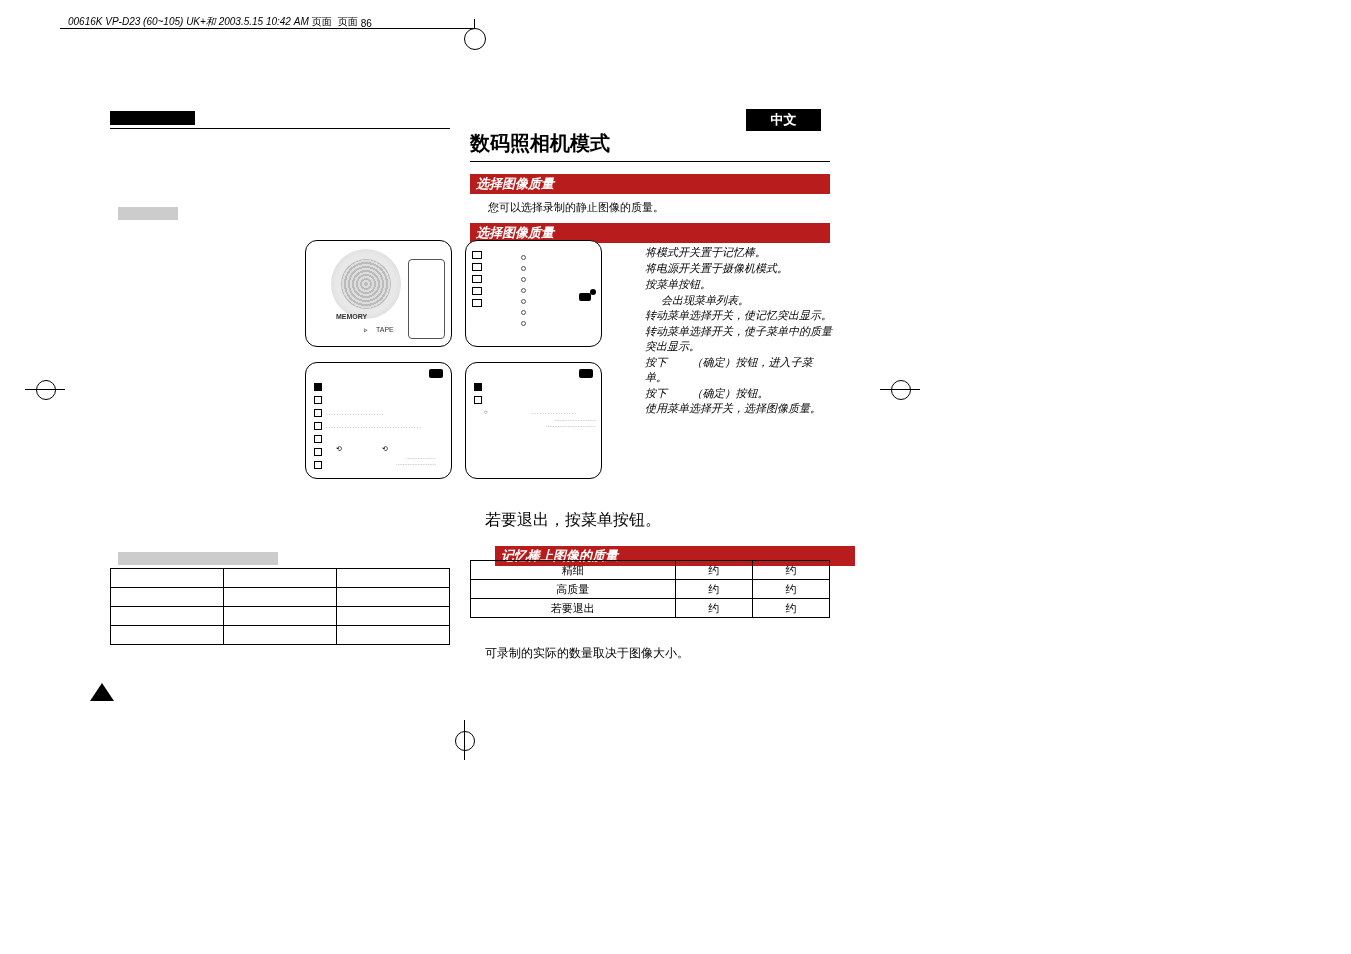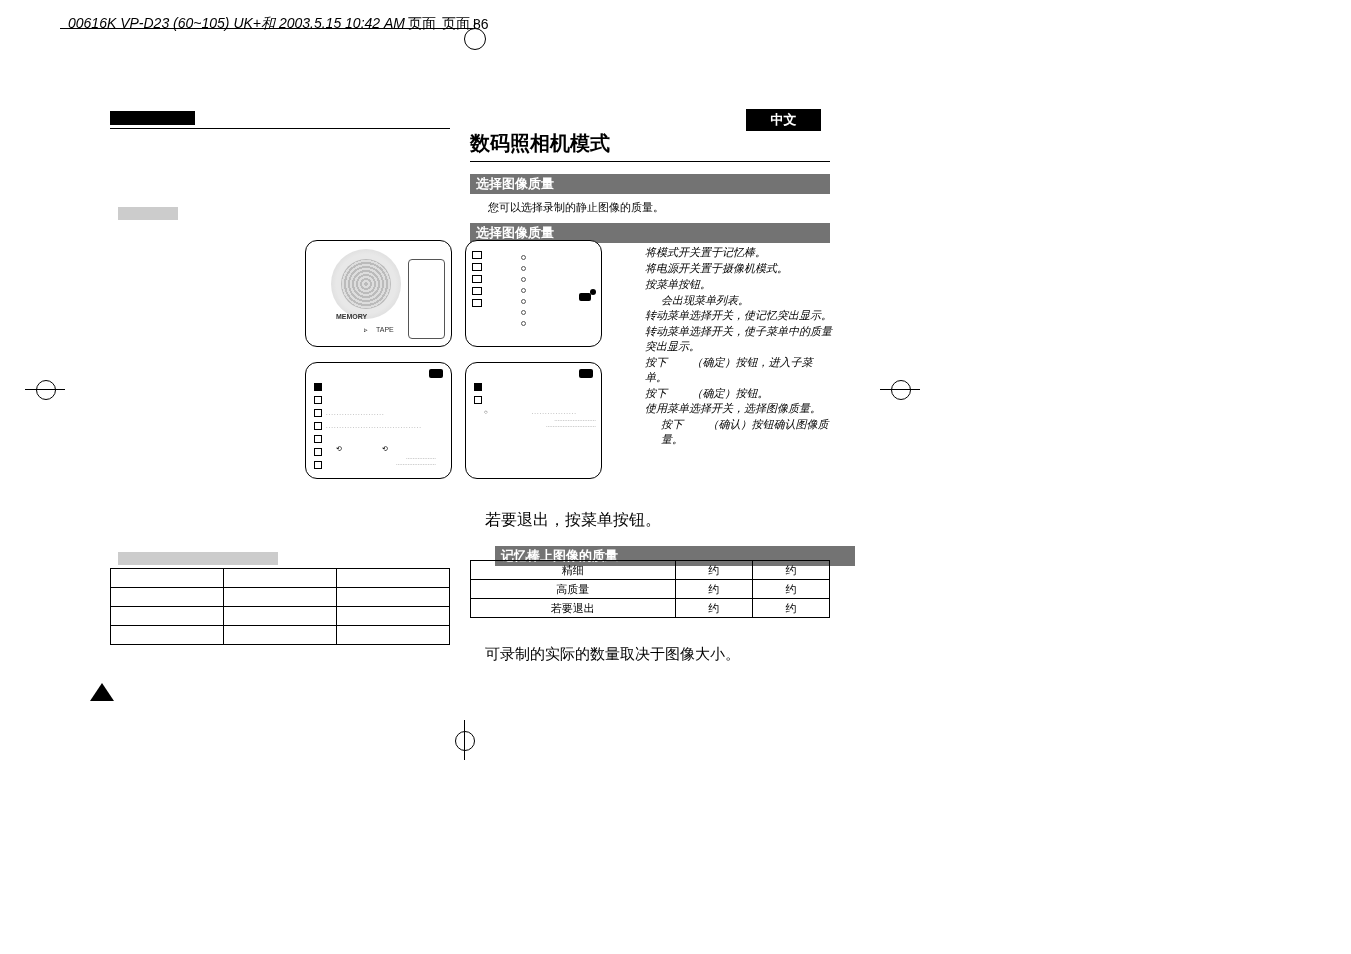--- a/index.html
+++ b/index.html
@@ -9,24 +9,24 @@
     font-family: "SimSun", "Microsoft YaHei", sans-serif;
     font-size: 10px;
     width: 1351px;
     height: 954px;
     position: relative;
   }
   .page-header {
     position: absolute;
     top: 15px;
     left: 68px;
-    font-size: 14px;
+    font-size: 10px;
     font-family: Arial, sans-serif;
     display: flex;
-    align-items: center;
+    align-items: flex-end;
   }
   .page-header .txt {
     font-style: italic;
   }
   .page-header .pageglyph {
     margin: 0 3px;
     font-family: "SimSun";
   }
   .header-ptr {
     position: absolute;
@@ -98,26 +98,27 @@
     top: 130px;
     left: 470px;
     width: 360px;
   }
   .main-title {
     font-size: 20px;
     font-weight: bold;
     margin: 0 0 5px 0;
   }
   .section-bar {
-    background: #737373;
+    background: #b91c1c;
     color: #fff;
     font-weight: bold;
     font-size: 13px;
     padding: 1px 6px;
     margin-top: 6px;
+    font-style: italic;
   }
   .intro-line {
     margin: 6px 0 0 18px;
     font-size: 11px;
   }
   .sub-bar {
     margin-top: 8px;
   }
 
   .lcd-row {
@@ -318,21 +319,21 @@
     border: 1px solid #000;
     padding: 1px 4px;
     text-align: center;
     height: 16px;
   }
   table.quality th { font-weight: bold; }
   .table-note {
     position: absolute;
     top: 645px;
     left: 485px;
-    font-size: 15px;
+    font-size: 12px;
   }
 
   .crop-mark {
     position: absolute;
     width: 40px; height: 40px;
   }
   .crop-mark .circ {
     width: 18px;height: 18px;border:1px solid #000;border-radius:50%;
     position:absolute;
   }
@@ -473,24 +474,20 @@
   <p>转动菜单选择开关，使子菜单中的质量突出显示。</p>
   <p>
     <span>按下</span>&nbsp;&nbsp;&nbsp;&nbsp;&nbsp;&nbsp;&nbsp;
     <span>（确定）按钮，进入子菜单。</span>
   </p>
   <p>
     <span>按下</span>&nbsp;&nbsp;&nbsp;&nbsp;&nbsp;&nbsp;&nbsp;
     <span>（确定）按钮。</span>
   </p>
   <p>使用菜单选择开关，选择图像质量。</p>
-  <p class="indent">
-    <span>按下</span>&nbsp;&nbsp;&nbsp;&nbsp;&nbsp;&nbsp;&nbsp;
-    <span>（确认）按钮确认图像质量。</span>
-  </p>
 </div>
 
 <div class="exit-line">若要退出，按菜单按钮。</div>
 
 <div class="mem-bar">
   <div class="section-bar" style="width:348px">记忆棒上图像的质量</div>
 </div>
 
 <table class="quality left">
   <tbody>

